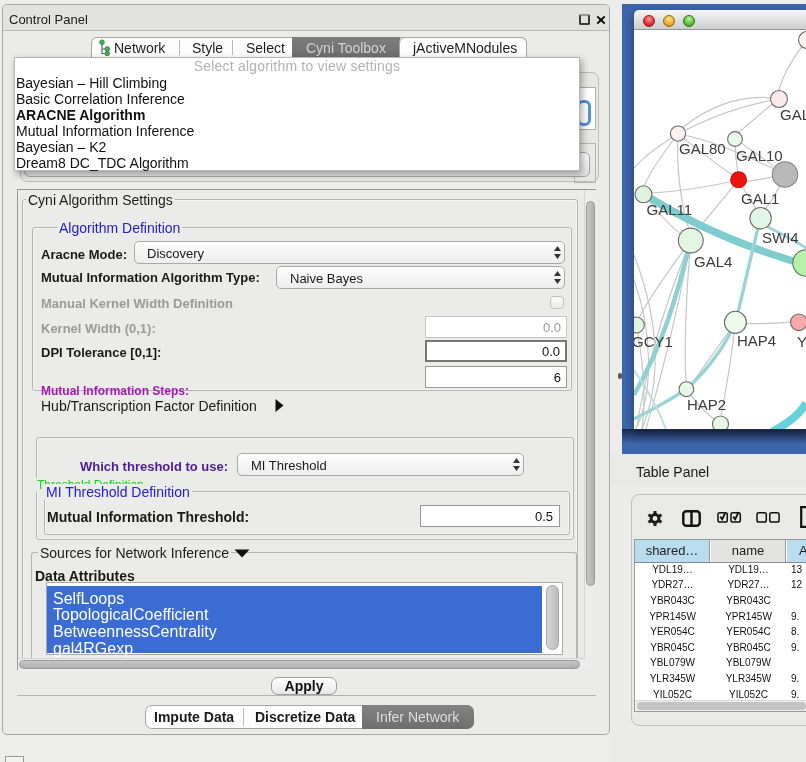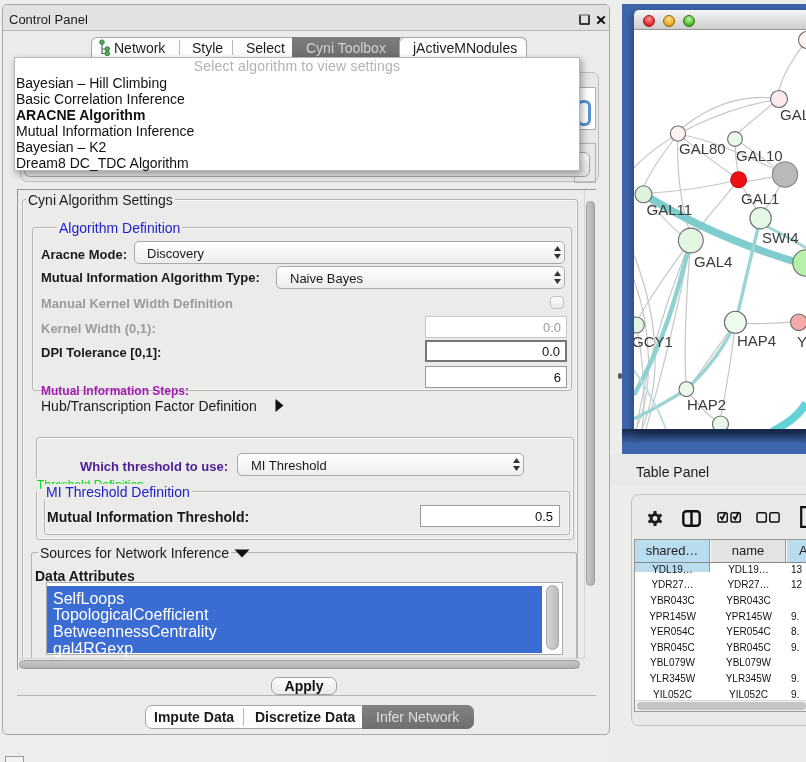--- a/index.html
+++ b/index.html
@@ -239,21 +239,21 @@
 </svg>
 <svg class="abs" style="left:756px;top:512px;" width="24" height="11" viewBox="0 0 24 11">
   <rect x="1" y="0.8" width="9.3" height="9.3" rx="1.8" fill="none" stroke="#111" stroke-width="1.5"></rect>
   <rect x="13.8" y="0.8" width="9.3" height="9.3" rx="1.8" fill="none" stroke="#111" stroke-width="1.5"></rect>
 </svg>
 <svg class="abs" style="left:800px;top:506px;" width="14" height="22" viewBox="0 0 14 22">
   <path d="M1.2 1.2 H8 L12.8 6 V20.8 H1.2 Z" fill="none" stroke="#111" stroke-width="2.2"></path>
 </svg>
 
 <div class="abs" style="left:634px;top:539px;width:172px;height:173px;background:#fff;border:1px solid #9a9a9a;border-right:none;"></div>
-<div class="abs" style="left:635px;top:540px;width:75px;height:32px;background:#b9ddee;border-right:1px solid #9a9a9a;font-size:13px;color:#222;text-align:center;line-height:22px;">shared…</div>
+<div class="abs" style="left:635px;top:540px;width:75px;height:22px;background:#b9ddee;border-right:1px solid #9a9a9a;font-size:13px;color:#222;text-align:center;line-height:22px;">shared…</div>
 <div class="abs" style="left:711px;top:540px;width:75px;height:22px;background:#e3e3e2;border-right:1px solid #9a9a9a;font-size:13px;color:#222;text-align:center;line-height:22px;">name</div>
 <div class="abs" style="left:787px;top:540px;width:19px;height:22px;background:#b9ddee;font-size:13px;color:#222;padding-left:12px;line-height:22px;">A</div>
 <div class="abs" style="left:634px;top:562px;width:172px;height:1px;background:#8a8a8a;"></div>
 <div class="abs" id="tbody" style="left:635px;top:563.8px;width:193px;height:136px;overflow:hidden;font-size:10px;color:#111;">
     <div style="position:absolute;top:0px;left:0;width:75px;text-align:center;">YDL19…</div>
     <div style="position:absolute;top:0px;left:76px;width:75px;text-align:center;">YDL19…</div>
     <div style="position:absolute;top:0px;left:156px;width:20px;">13</div>
     <div style="position:absolute;top:15.6px;left:0;width:75px;text-align:center;">YDR27…</div>
     <div style="position:absolute;top:15.6px;left:76px;width:75px;text-align:center;">YDR27…</div>
     <div style="position:absolute;top:15.6px;left:156px;width:20px;">12</div>

